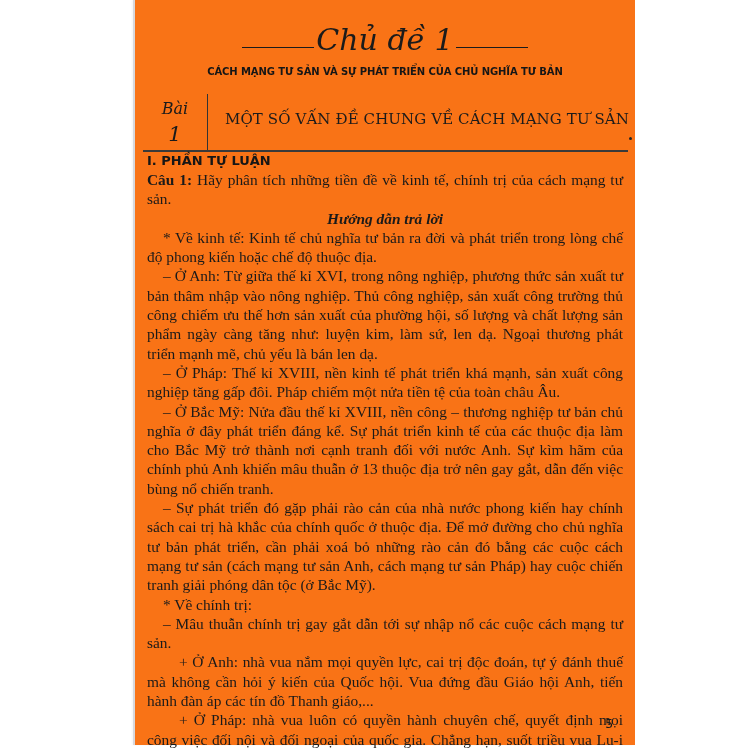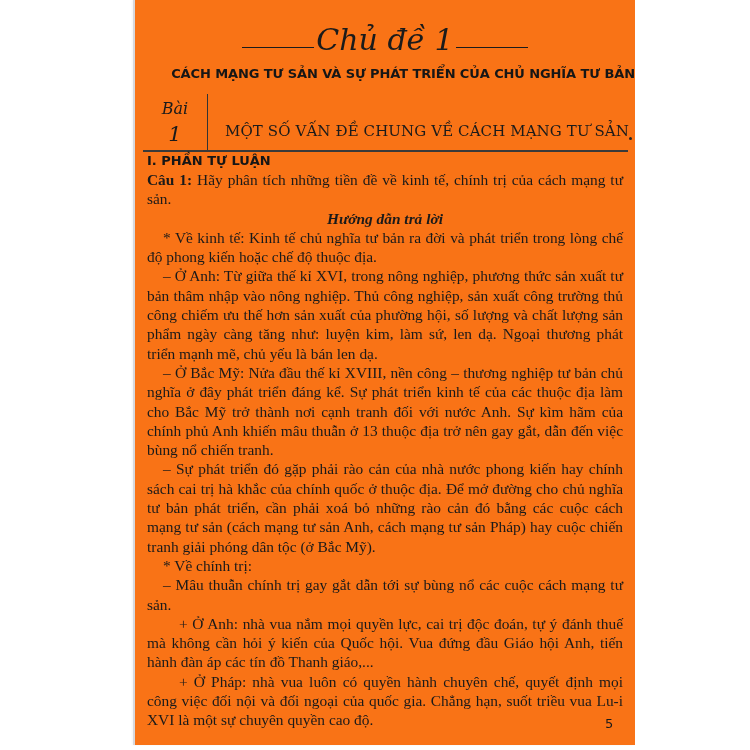--- a/index.html
+++ b/index.html
@@ -42,24 +42,24 @@
     }
     .topic-title .text {
       display: inline-block;
       padding: 0 2px;
     }
     .chapter-heading {
       position: absolute;
       top: 66px;
       left: 0;
       width: 500px;
-      text-align: right;
+      text-align: center;
       font-family: "DejaVu Sans", sans-serif;
       font-weight: bold;
-      font-size: 13px;
+      font-size: 10px;
       letter-spacing: -0.1px;
       color: #161616;
       white-space: nowrap;
     }
     .lesson-box {
       position: absolute;
       top: 94px;
       left: 8px;
       width: 485px;
       height: 56px;
@@ -90,21 +90,20 @@
     }
     .lesson-title {
       position: absolute;
       left: 82px;
       top: 16px;
       font-family: "DejaVu Serif", serif;
       font-size: 15px;
       color: #1b1b1b;
       white-space: nowrap;
       letter-spacing: 0.1px;
-      margin-top: 12px;
     }
     .section-heading {
       position: absolute;
       top: 153px;
       left: 12px;
       font-family: "DejaVu Sans", sans-serif;
       font-weight: bold;
       font-size: 13px;
       color: #161616;
     }
@@ -171,23 +170,24 @@
 
   <div class="speck"></div>
 
   <div class="section-heading">I. PHẦN TỰ LUẬN</div>
 
   <div class="body">
     <p class="q"><b>Câu 1:</b><span> Hãy phân tích những tiền đề về kinh tế, chính trị của cách mạng tư sản.</span></p>
     <p class="guide">Hướng dẫn trả lời</p>
     <p class="ind1">* Về kinh tế: Kinh tế chủ nghĩa tư bản ra đời và phát triển trong lòng chế độ phong kiến hoặc chế độ thuộc địa.</p>
     <p class="ind1">– Ở Anh: Từ giữa thế kỉ XVI, trong nông nghiệp, phương thức sản xuất tư bản thâm nhập vào nông nghiệp. Thủ công nghiệp, sản xuất công trường thủ công chiếm ưu thế hơn sản xuất của phường hội, số lượng và chất lượng sản phẩm ngày càng tăng như: luyện kim, làm sứ, len dạ. Ngoại thương phát triển mạnh mẽ, chủ yếu là bán len dạ.</p>
+    <p class="ind1">– Ở Pháp: Thế kỉ XVIII, nền kinh tế phát triển khá mạnh, sản xuất công nghiệp tăng gấp đôi. Pháp chiếm một nửa tiền tệ của toàn châu Âu.</p>
     <p class="ind1">– Ở Bắc Mỹ: Nửa đầu thế kỉ XVIII, nền công – thương nghiệp tư bản chủ nghĩa ở đây phát triển đáng kể. Sự phát triển kinh tế của các thuộc địa làm cho Bắc Mỹ trở thành nơi cạnh tranh đối với nước Anh. Sự kìm hãm của chính phủ Anh khiến mâu thuẫn ở 13 thuộc địa trở nên gay gắt, dẫn đến việc bùng nổ chiến tranh.</p>
     <p class="ind1">– Sự phát triển đó gặp phải rào cản của nhà nước phong kiến hay chính sách cai trị hà khắc của chính quốc ở thuộc địa. Để mở đường cho chủ nghĩa tư bản phát triển, cần phải xoá bỏ những rào cản đó bằng các cuộc cách mạng tư sản (cách mạng tư sản Anh, cách mạng tư sản Pháp) hay cuộc chiến tranh giải phóng dân tộc (ở Bắc Mỹ).</p>
     <p class="ind1">* Về chính trị:</p>
-    <p class="ind1">– Mâu thuẫn chính trị gay gắt dẫn tới sự bùng nổ các cuộc cách mạng tư sản.</p>
+    <p class="ind1">– Mâu thuẫn chính trị gay gắt dẫn tới sự nhập nổ các cuộc cách mạng tư sản.</p>
     <p class="ind2">+ Ở Anh: nhà vua nắm mọi quyền lực, cai trị độc đoán, tự ý đánh thuế mà không cần hỏi ý kiến của Quốc hội. Vua đứng đầu Giáo hội Anh, tiến hành đàn áp các tín đồ Thanh giáo,...</p>
     <p class="ind2">+ Ở Pháp: nhà vua luôn có quyền hành chuyên chế, quyết định mọi công việc đối nội và đối ngoại của quốc gia. Chẳng hạn, suốt triều vua Lu-i XVI là một sự chuyên quyền cao độ.</p>
 
   </div>
 
   <div class="page-number">5</div>
 </div>
 
 </body></html>

